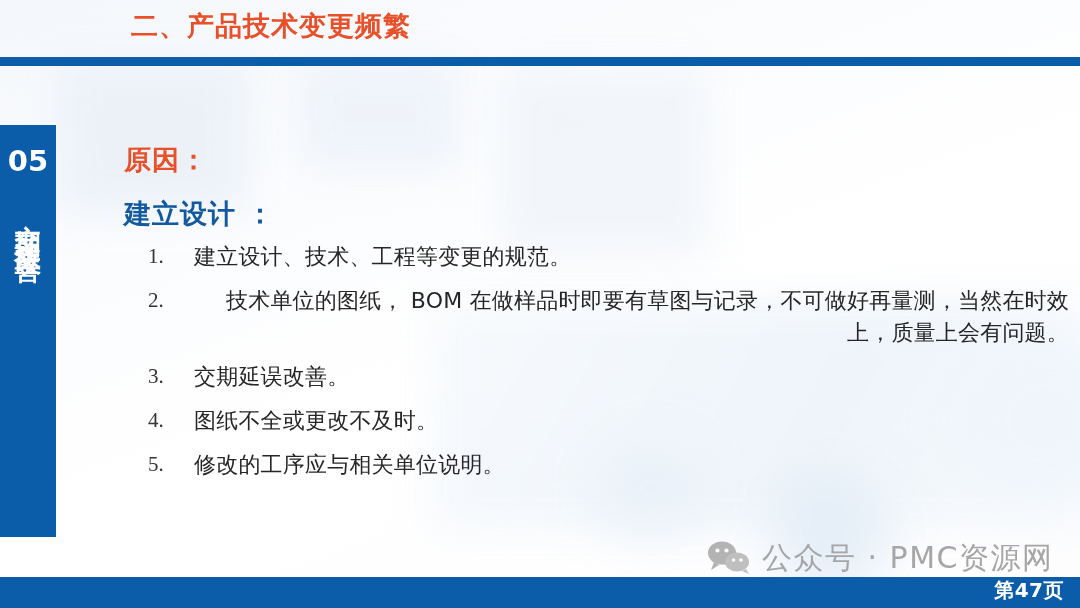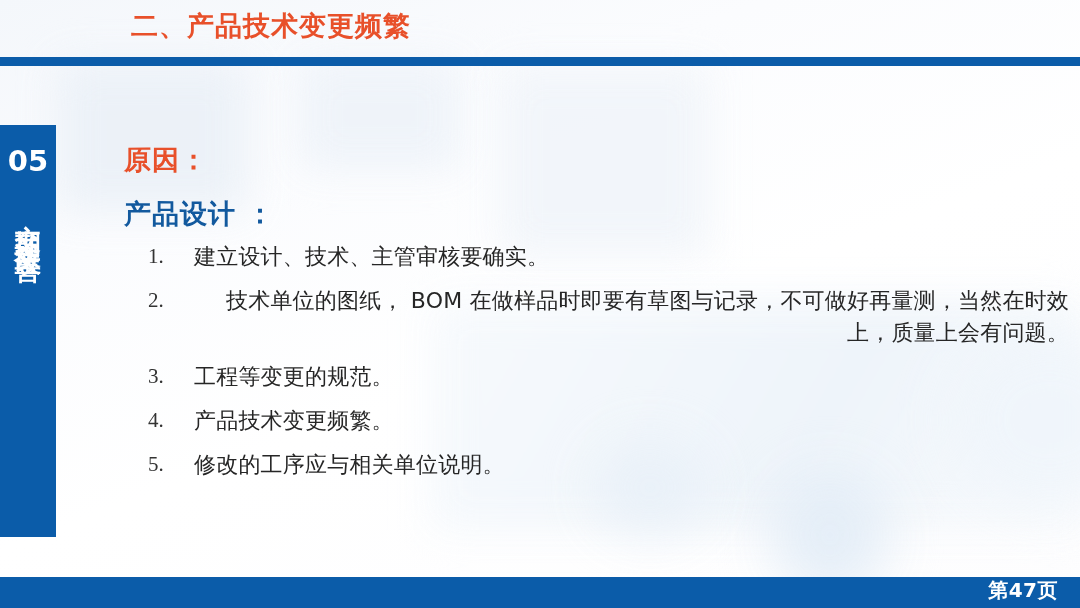--- a/index.html
+++ b/index.html
@@ -115,21 +115,21 @@
     font-size:30px; color:#a6a6a6; letter-spacing:1.5px;
     font-family:"DejaVu Sans","Liberation Sans",sans-serif;
   }
 
   
   .bottom-bar{
     position:absolute; left:0; bottom:0; width:1080px; height:31px;
     background:#0b5ca9;
   }
   .page-no{
-    position:absolute; right:22px; bottom:4px;
+    position:absolute; right:16px; bottom:4px;
     color:#ffffff; font-size:20px; font-weight:bold;
     letter-spacing:0.5px;
     font-family:"DejaVu Sans","Liberation Sans",sans-serif;
   }
 </style>
 </head>
 <body>
 
 <div id="slide">
 
@@ -148,43 +148,58 @@
   <div class="title-rule"></div>
 
   <div class="sidebar">
     <div class="sidebar-num">05</div>
     <div class="sidebar-label">交期延误改善</div>
   </div>
 
   <div class="content">
     <div class="heading-cause">原因：</div>
 
-    <div class="heading-fix">产品设计 ：</div>
+    <div class="heading-fix">建立设计 ：</div>
 
     <div class="measures">
       <div class="measure-item">
         <span class="measure-no">1.</span>
-        <span class="measure-text">建立设计、技术、主管审核要确实。</span>
+        <span class="measure-text">建立设计、技术、工程等变更的规范。</span>
       </div>
       <div class="measure-item wide">
         <span class="measure-no">2.</span>
         <span class="measure-text">技术单位的图纸， BOM  在做样品时即要有草图与记录，不可做好再量测，当然在时效上，质量上会有问题。</span>
       </div>
       <div class="measure-item">
         <span class="measure-no">3.</span>
-        <span class="measure-text">工程等变更的规范。</span>
+        <span class="measure-text">交期延误改善。</span>
       </div>
       <div class="measure-item">
         <span class="measure-no">4.</span>
-        <span class="measure-text">产品技术变更频繁。</span>
+        <span class="measure-text">图纸不全或更改不及时。</span>
       </div>
       <div class="measure-item">
         <span class="measure-no">5.</span>
         <span class="measure-text">修改的工序应与相关单位说明。</span>
       </div>
     </div>
   </div>
 
+  <div class="watermark">
+    <span>
+      <svg width="46" height="34" viewBox="0 0 46 34" aria-hidden="true">
+        <ellipse cx="16" cy="13" rx="14" ry="11.5" fill="#b3b3b3"></ellipse>
+        <polygon points="8,22 5,30 13,25" fill="#b3b3b3"></polygon>
+        <circle cx="11.5" cy="10.5" r="2.1" fill="#ffffff"></circle>
+        <circle cx="20.5" cy="10.5" r="2.1" fill="#ffffff"></circle>
+        <ellipse cx="31" cy="22" rx="12" ry="9.6" fill="#bfbfbf"></ellipse>
+        <polygon points="40,29 43,34 36,31" fill="#bfbfbf"></polygon>
+        <circle cx="27.5" cy="20" r="1.8" fill="#ffffff"></circle>
+        <circle cx="35" cy="20" r="1.8" fill="#ffffff"></circle>
+      </svg>
+    </span>
+    <span class="wm-text">公众号 · PMC资源网</span>
+  </div>
 
   <div class="bottom-bar"></div>
   <div class="page-no">第47页</div>
 
 </div>
 
 </body></html>

